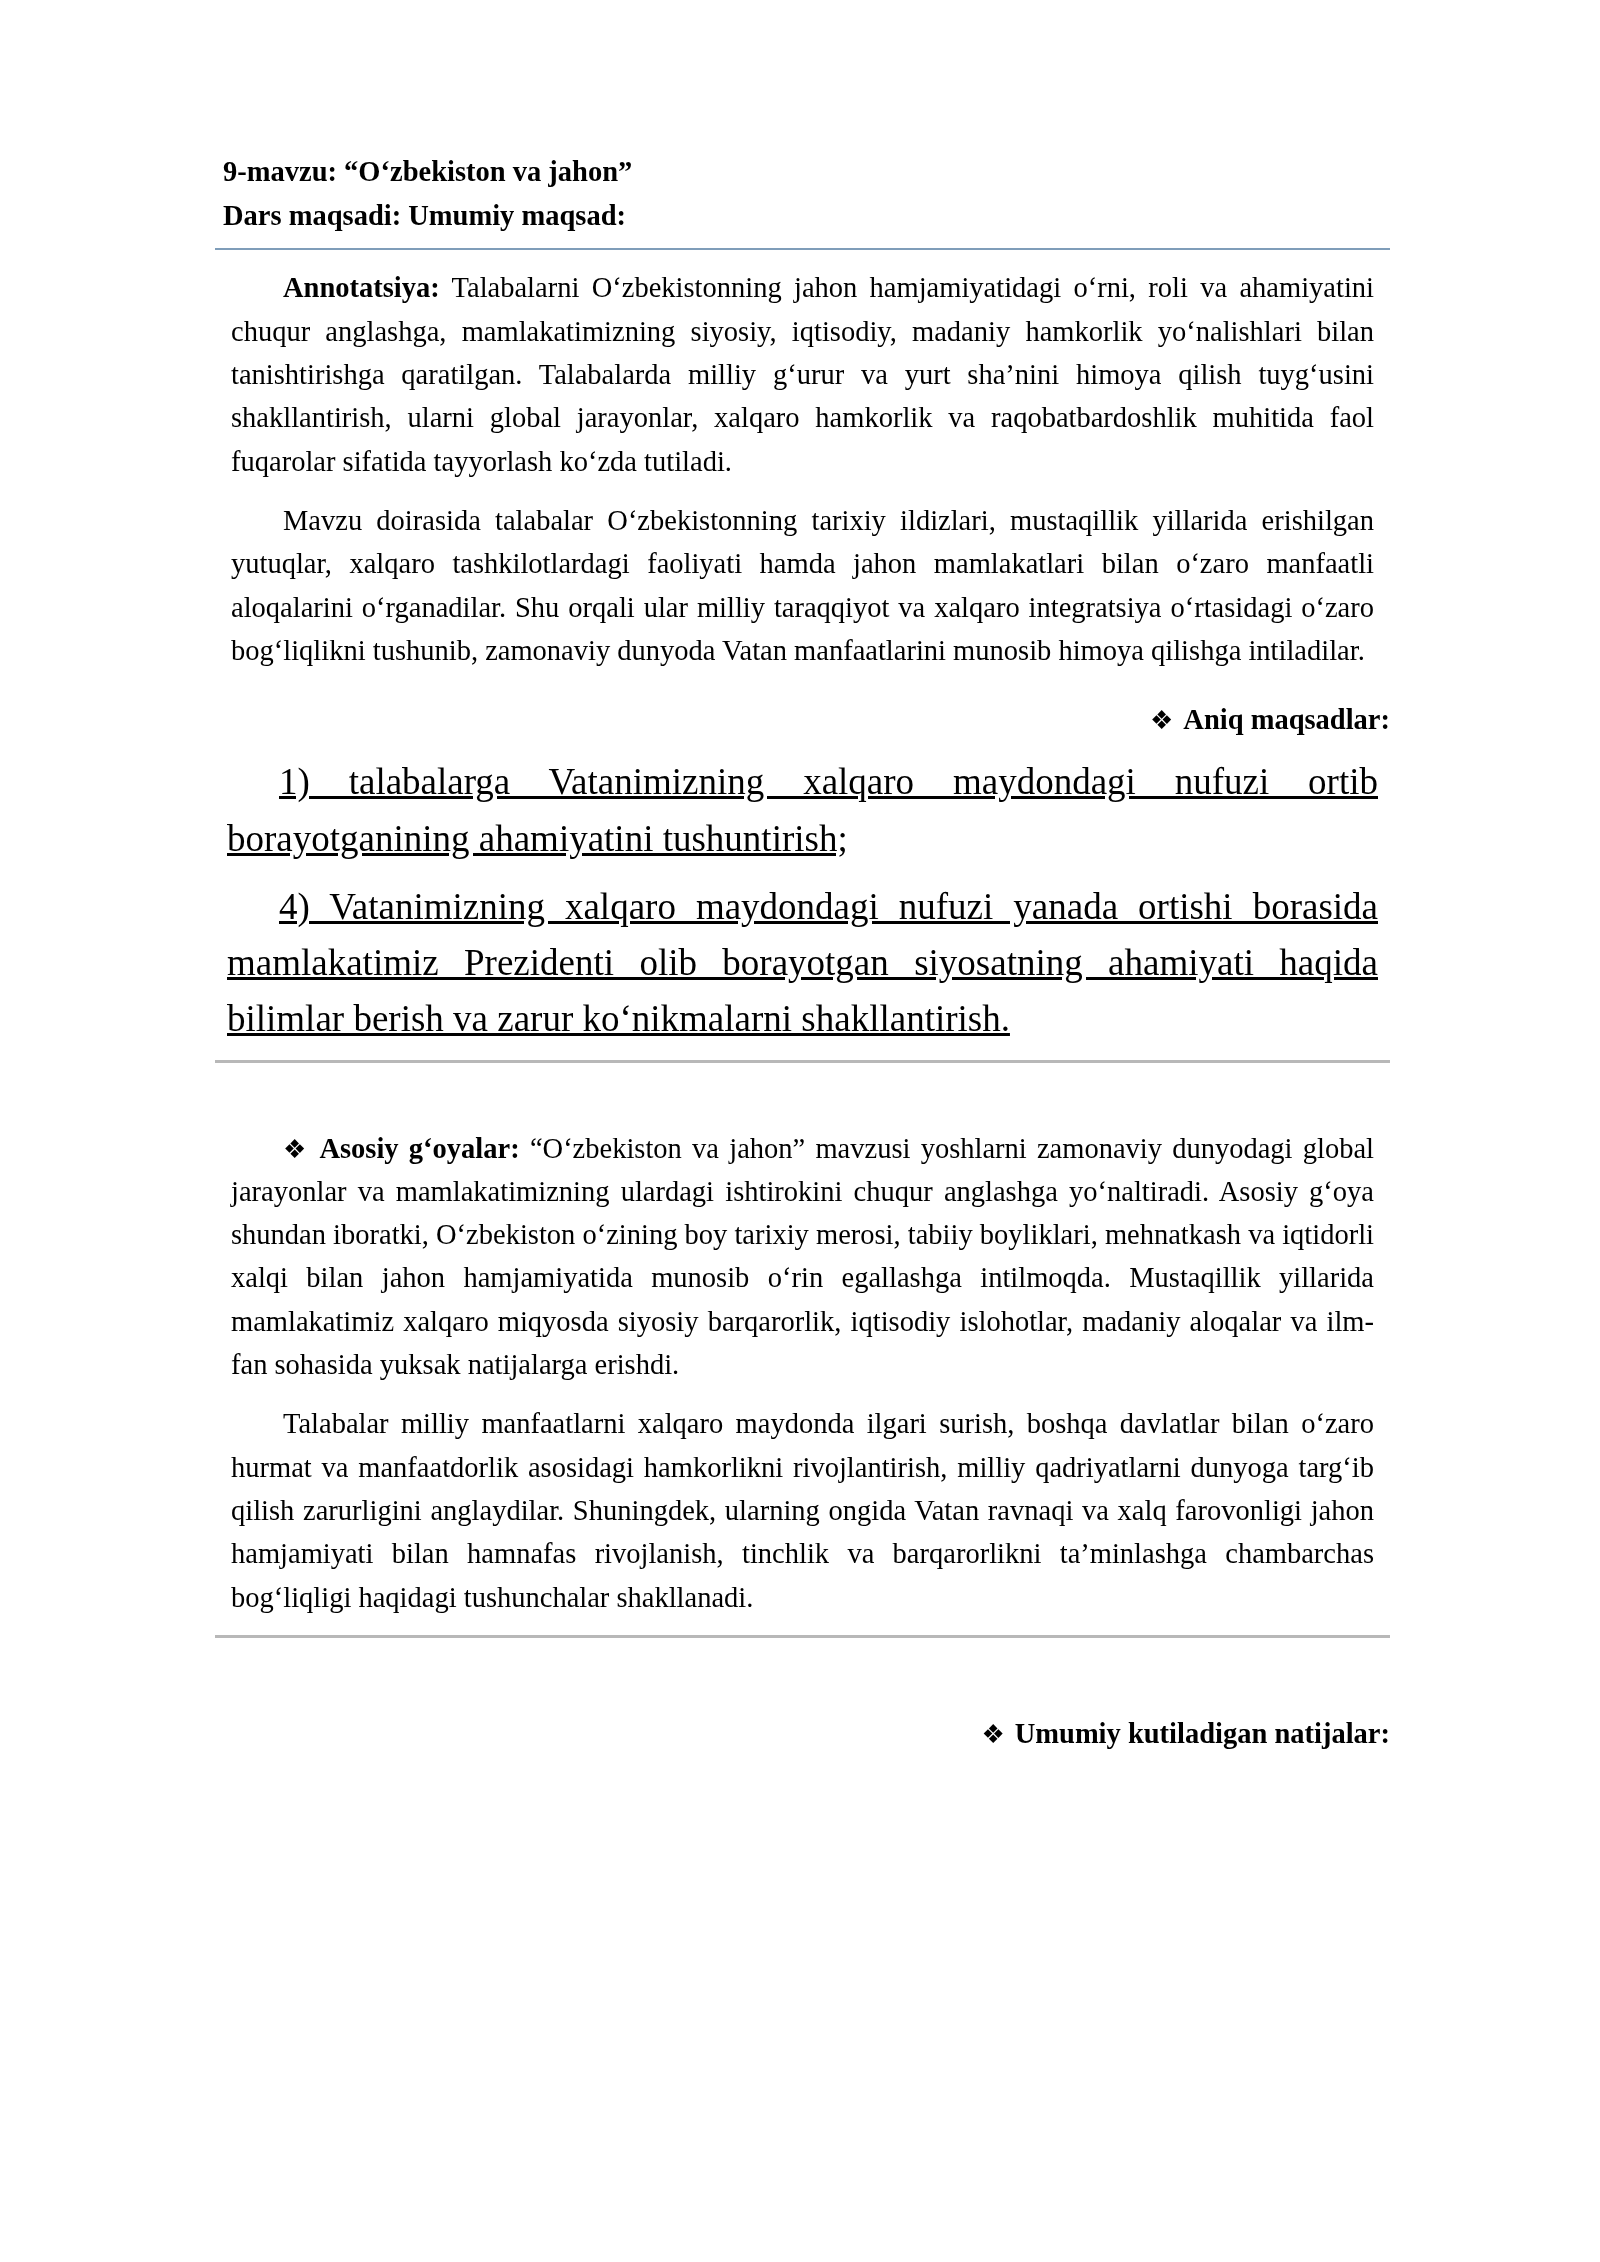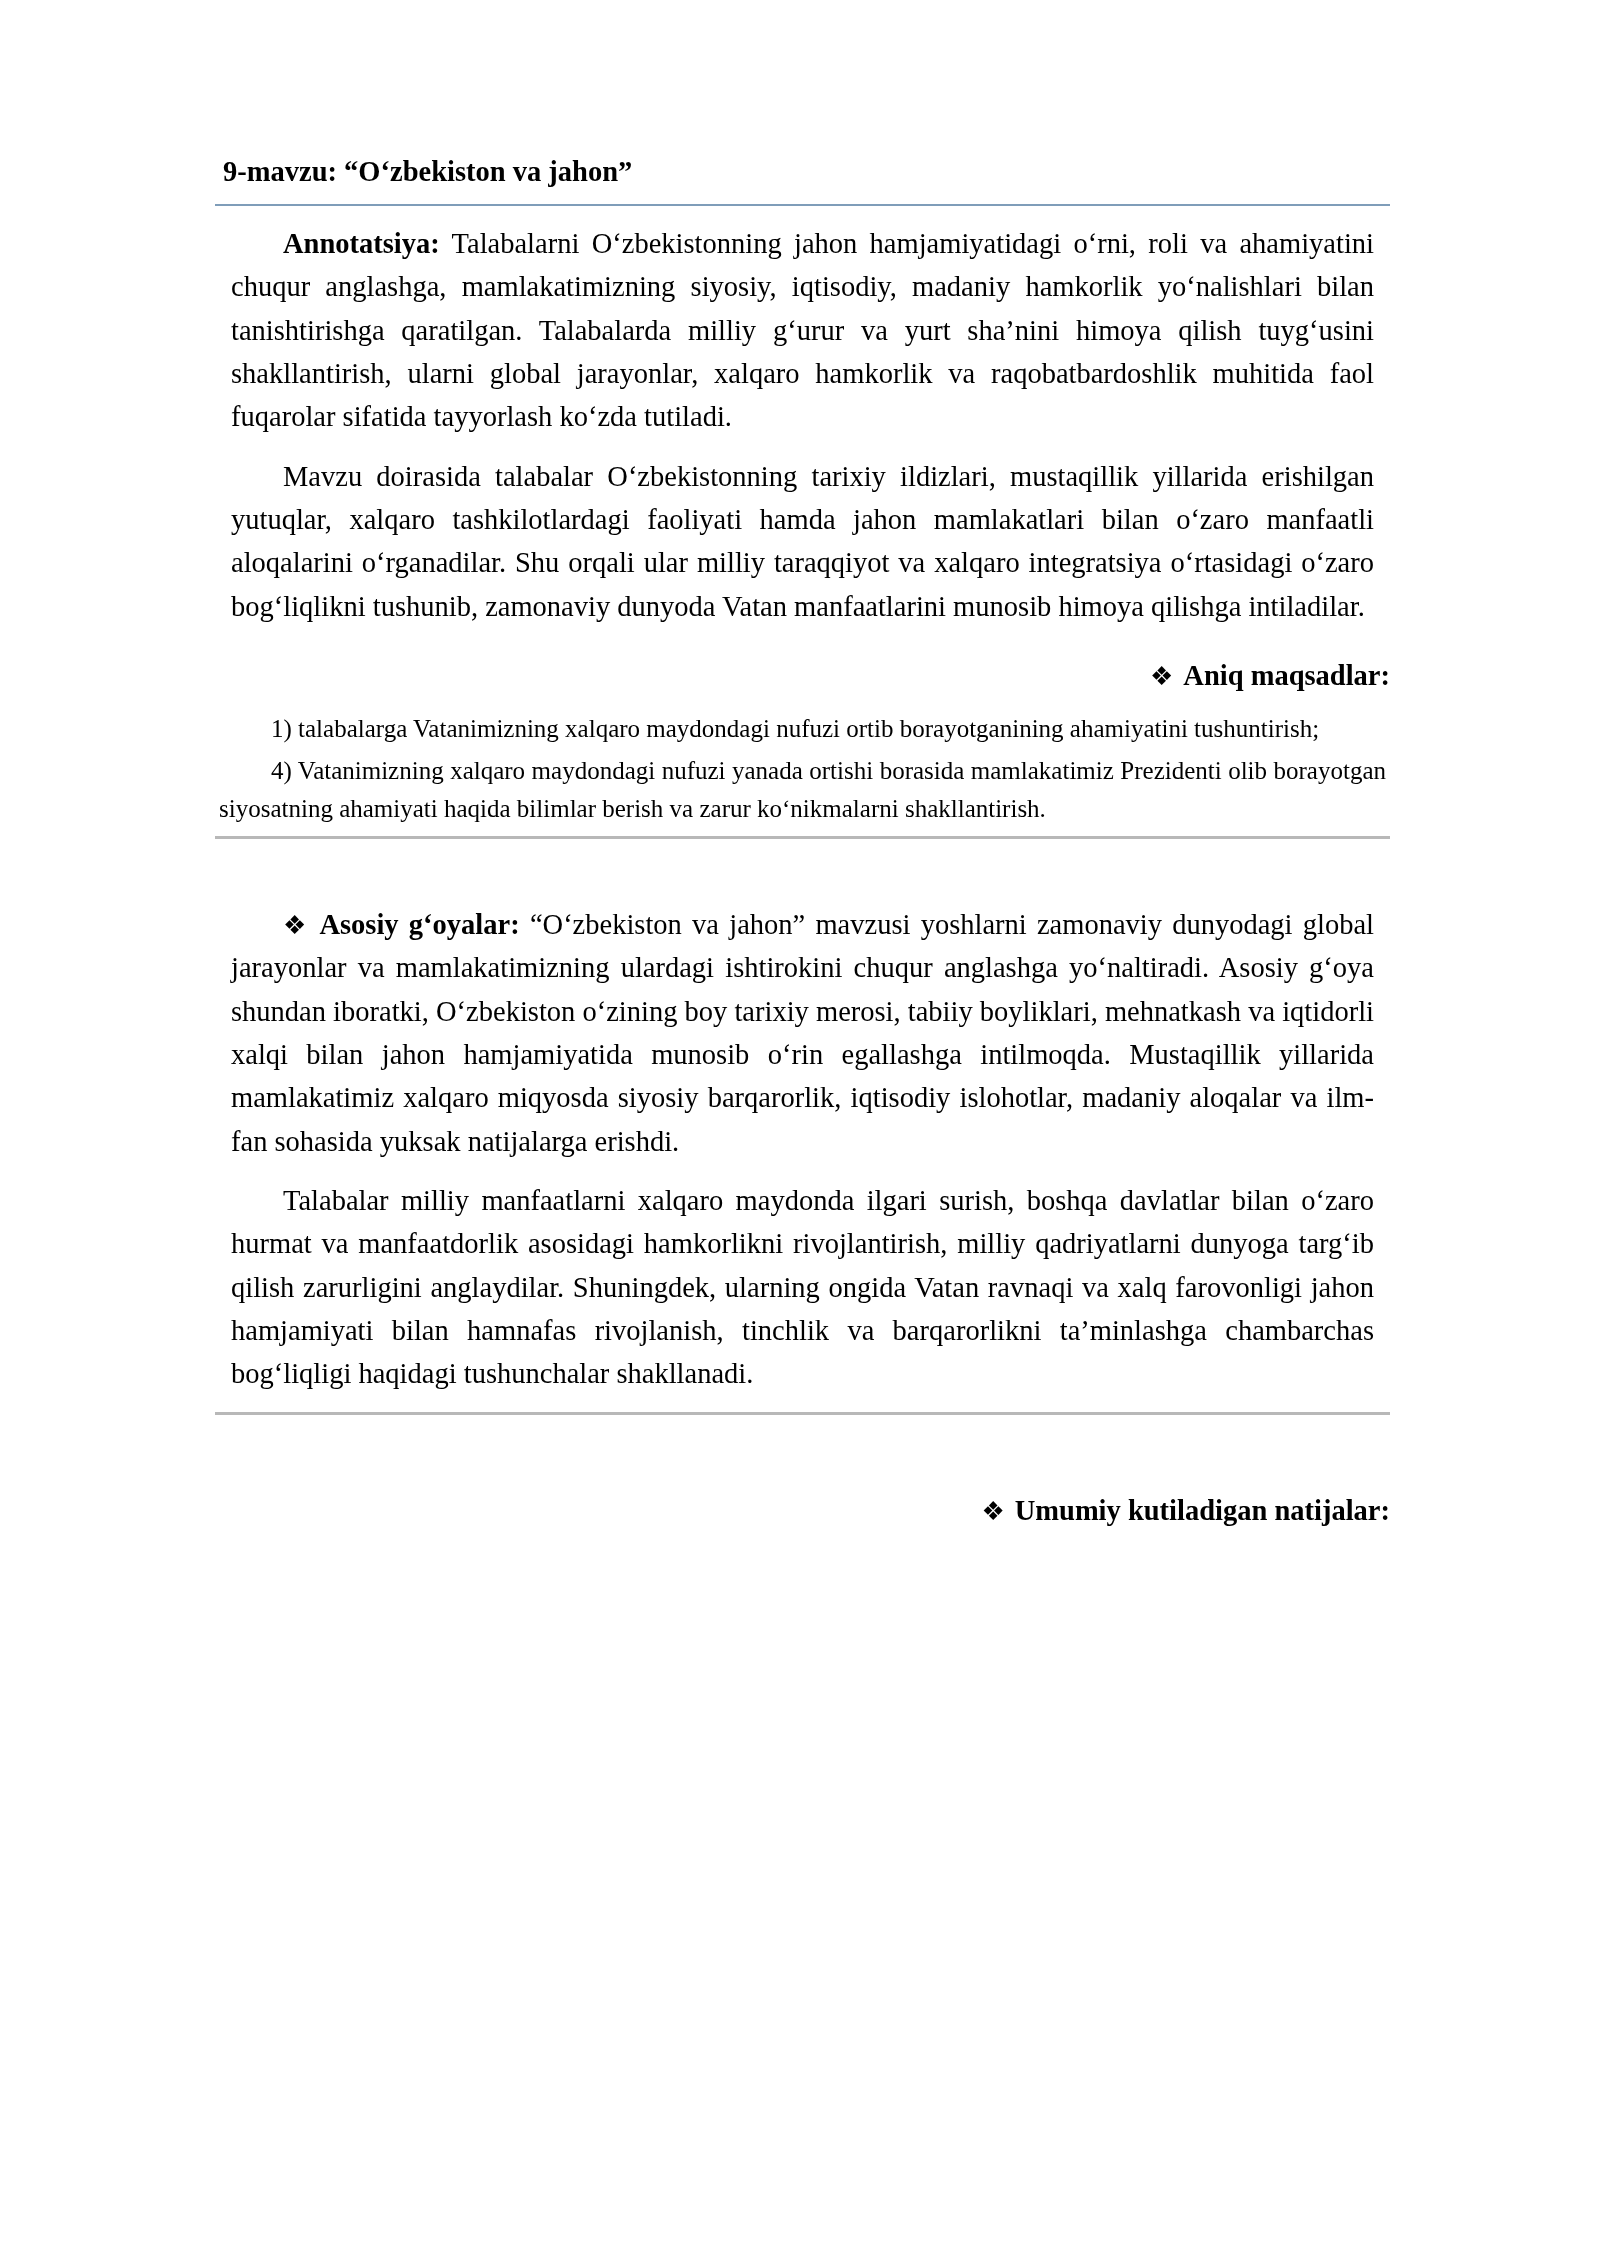--- a/index.html
+++ b/index.html
@@ -54,36 +54,38 @@
     text-indent: 40px;
     text-align: right;
   }
   .wingding {
     font-family: "DejaVu Sans", sans-serif;
     font-weight: normal;
     font-size: 26px;
     padding-right: 10px;
   }
   .list p {
-    font-size: 25px;
+    font-size: 37px;
     line-height: 1.52;
     text-align: justify;
-    margin: 4px;
+    margin: 12px;
     text-indent: 52px;
+    text-decoration: underline;
   }
   .spacer-after-rule { height: 48px; }
   .lead-block { margin-top: 14px; }
 </style>
 </head>
 <body>
 
 <div class="page">
 
   <div class="heading-line">9-mavzu: “O‘zbekiston va jahon”</div>
 
+  <div class="heading-line"><span>Dars maqsadi</span><span>: Umumiy maqsad:</span></div>
 
   <hr class="rule-blue">
 
   <p class="body lead-block"><span class="bold">Annotatsiya:</span><span> Talabalarni O‘zbekistonning jahon hamjamiyatidagi o‘rni, roli va ahamiyatini chuqur anglashga, mamlakatimizning siyosiy, iqtisodiy, madaniy hamkorlik yo‘nalishlari bilan tanishtirishga qaratilgan. Talabalarda milliy g‘urur va yurt sha’nini himoya qilish tuyg‘usini shakllantirish, ularni global jarayonlar, xalqaro hamkorlik va raqobatbardoshlik muhitida faol fuqarolar sifatida tayyorlash ko‘zda tutiladi.</span></p>
 
   <p class="body">Mavzu doirasida talabalar O‘zbekistonning tarixiy ildizlari, mustaqillik yillarida erishilgan yutuqlar, xalqaro tashkilotlardagi faoliyati hamda jahon mamlakatlari bilan o‘zaro manfaatli aloqalarini o‘rganadilar. Shu orqali ular milliy taraqqiyot va xalqaro integratsiya o‘rtasidagi o‘zaro bog‘liqlikni tushunib, zamonaviy dunyoda Vatan manfaatlarini munosib himoya qilishga intiladilar.</p>
 
   <div class="section-head"><span class="wingding">❖</span><span>Aniq maqsadlar:</span></div>
 
   <div class="list">

